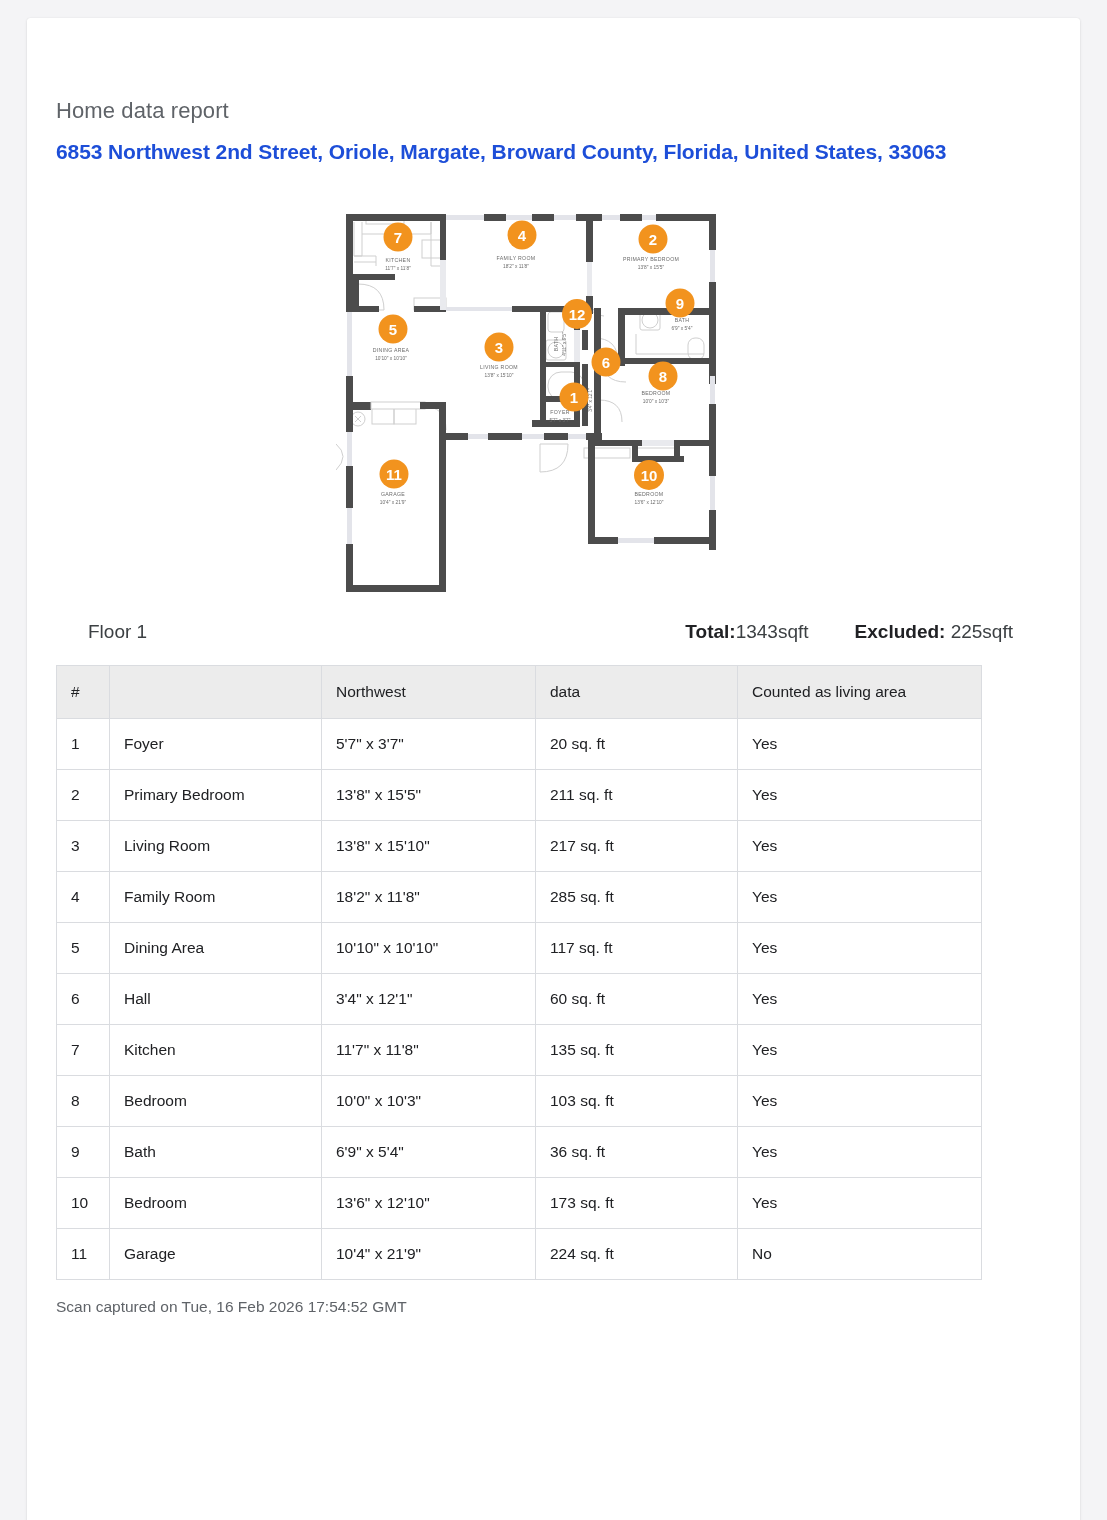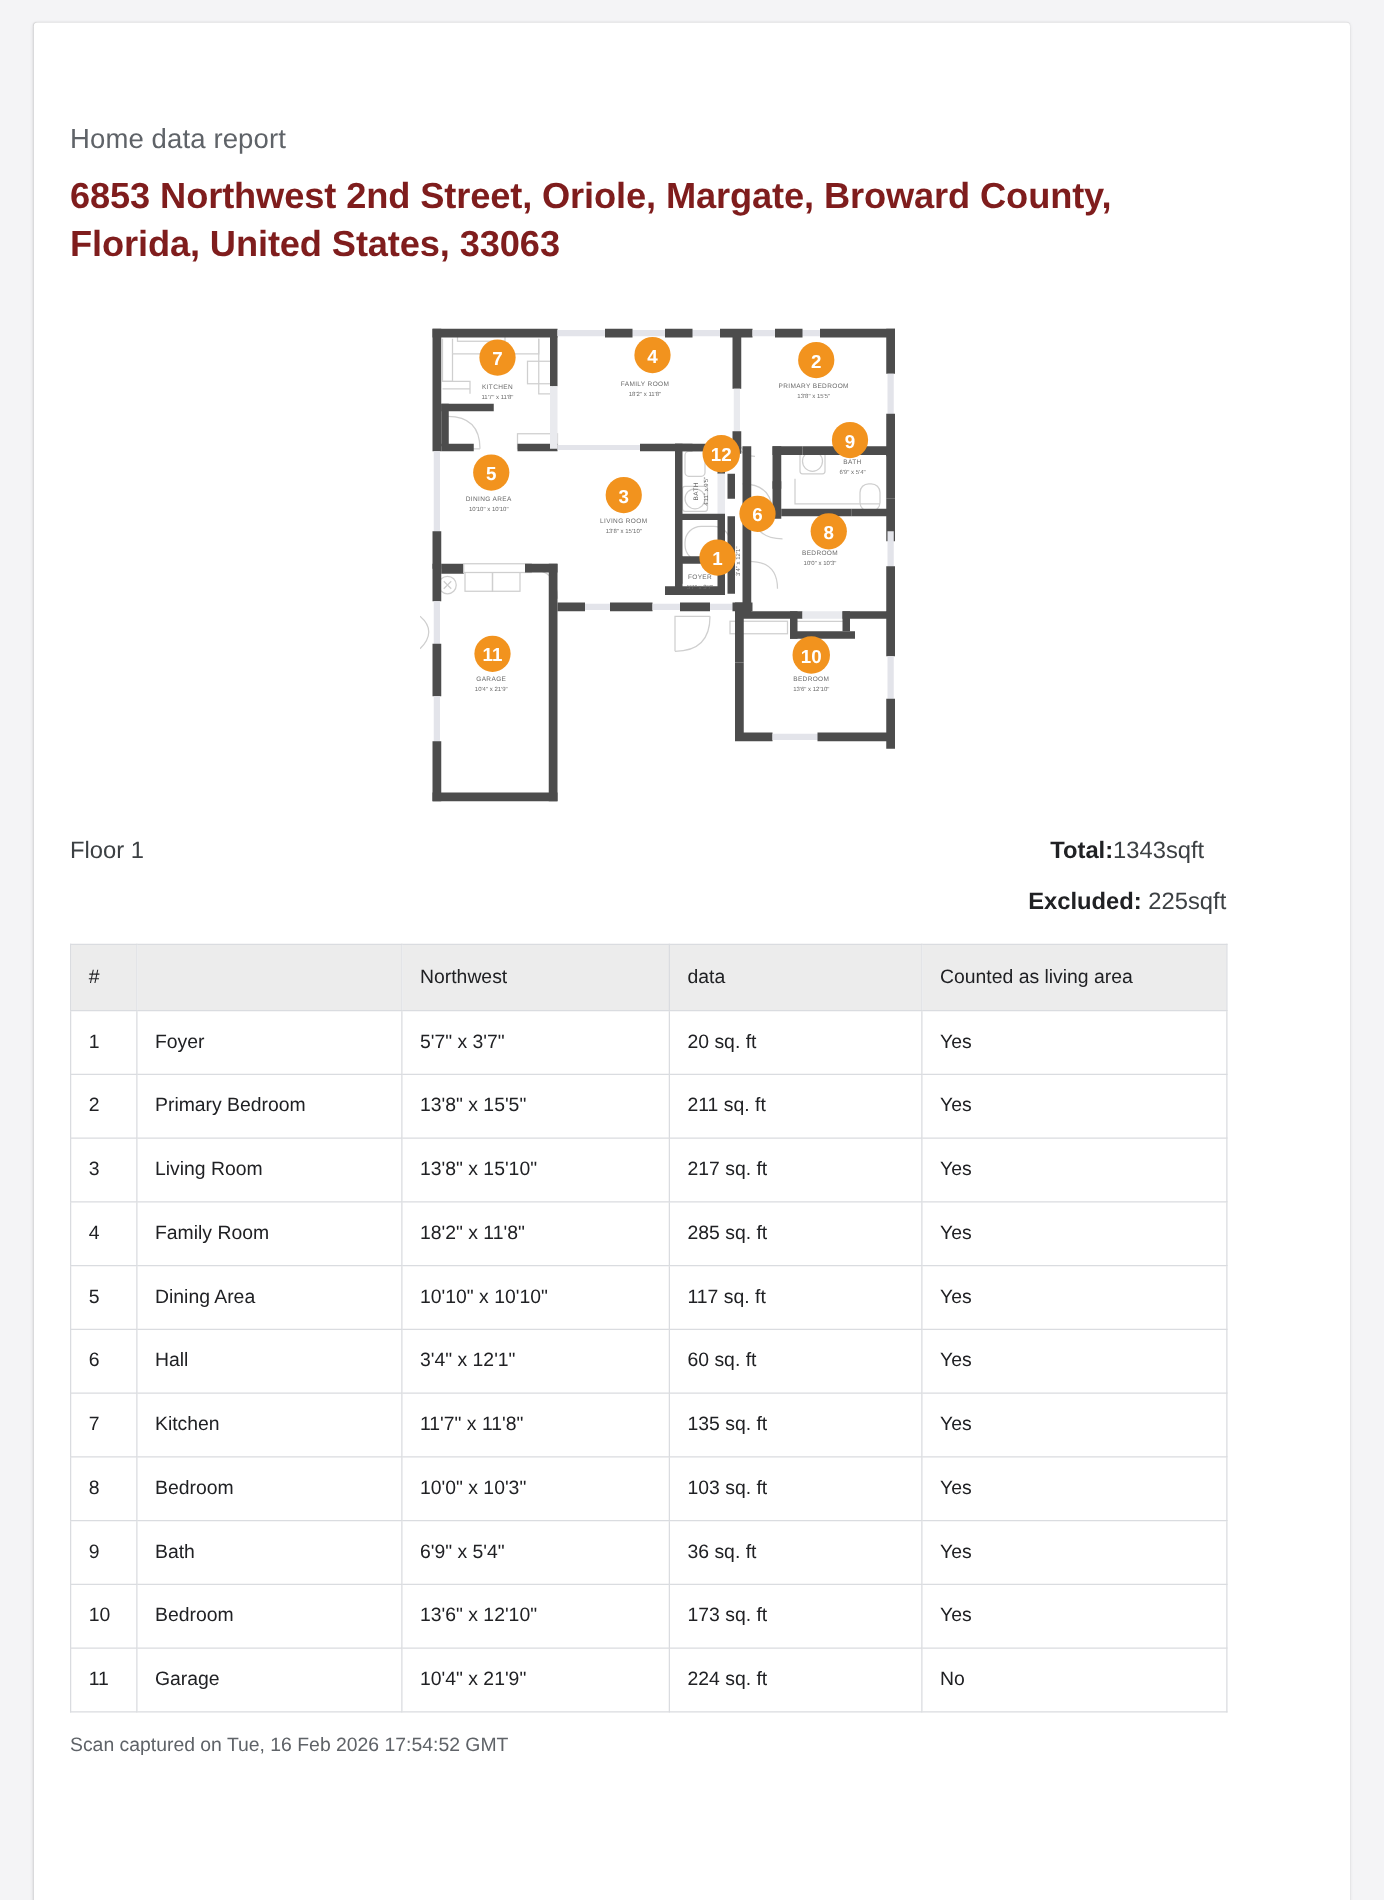--- a/index.html
+++ b/index.html
@@ -30,23 +30,23 @@
   }
   .report-kicker {
     font-size: 22px;
     color: #5f6368;
     font-weight: 400;
     line-height: 1.2;
     margin: 0 0 14px 0;
     letter-spacing: 0.1px;
   }
   .report-address {
-    font-size: 29px;
+    font-size: 21px;
     font-weight: 700;
-    color: #7f1d1d;
+    color: #1d4ed8;
     line-height: 1.32;
     margin: 0;
     max-width: 900px;
     letter-spacing: -0.1px;
   }
 
   
   .floorplan-wrap {
     margin-top: 38px;
     width: 950px;
@@ -66,32 +66,32 @@
     font-size: 26px;
     font-weight: 700;
     color: #111214;
     letter-spacing: -0.1px;
   }
   .floor-row {
     display: flex;
     align-items: baseline;
     margin-top: 22px;
     width: 925px;
+    margin-left: 32px;
   }
   .floor-label {
     font-size: 19px;
     color: #3c4043;
     font-weight: 400;
   }
   .floor-totals {
     margin-left: auto;
     display: flex;
-    gap: 19px;
-    align-items: center;
-    flex-direction: column;
+    gap: 46px;
+    align-items: flex-end;
   }
   .total-txt, .excluded-txt {
     font-size: 19px;
     color: #3c4043;
   }
   .total-txt b, .excluded-txt b {
     font-weight: 700;
     color: #202124;
   }
 

